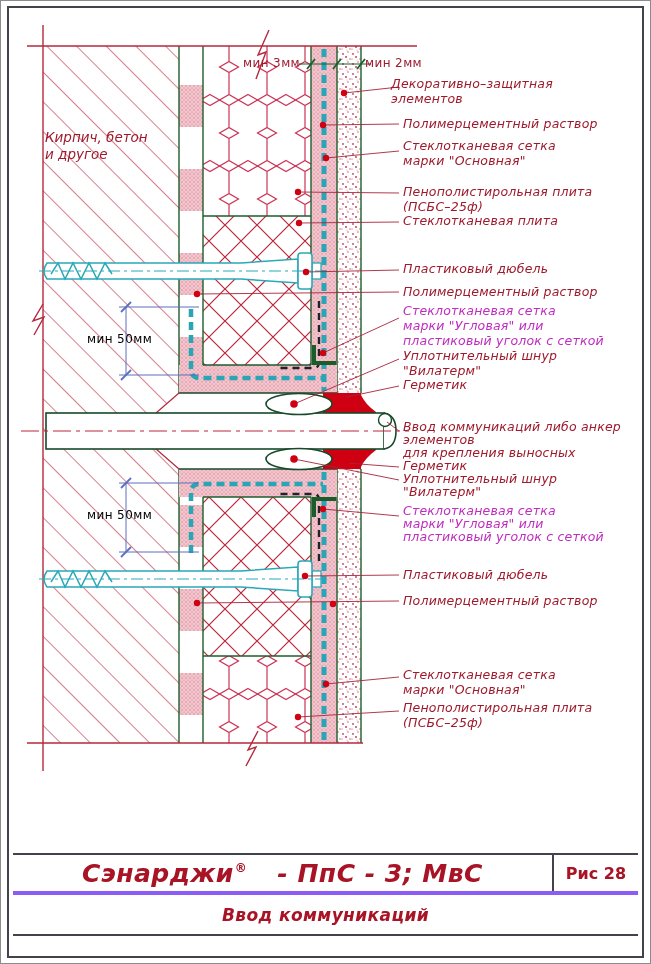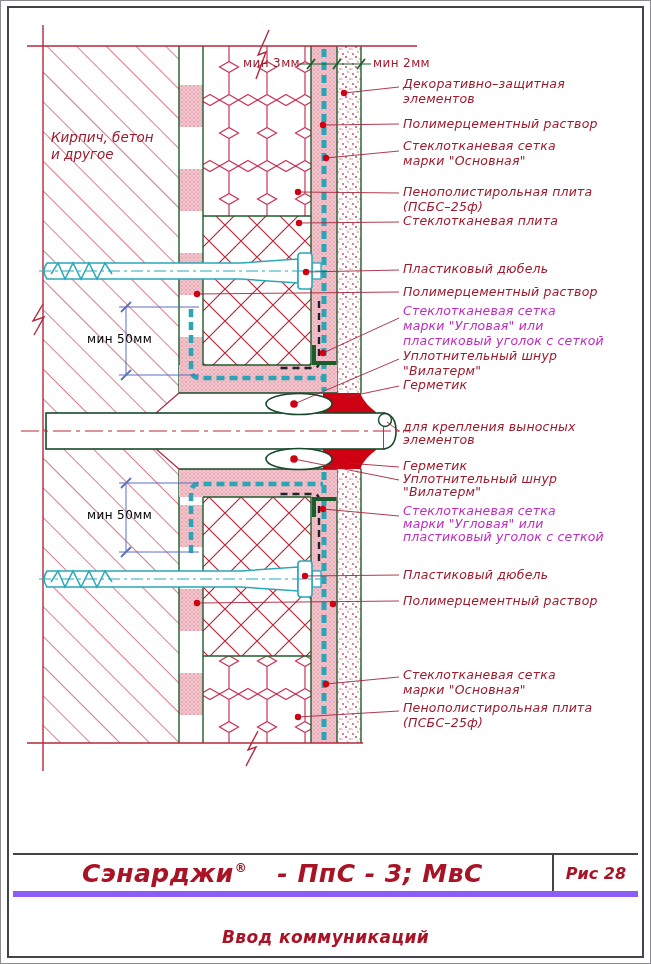--- a/index.html
+++ b/index.html
@@ -7,29 +7,29 @@
         font-family:"DejaVu Sans",sans-serif;overflow:hidden;border:1px solid #8a8a90;box-sizing:border-box;}
   .frame{position:absolute;left:6px;top:5px;right:6px;bottom:5px;border:2px solid #43434d;pointer-events:none;}
   svg.drawing{position:absolute;left:0;top:0;}
   .lbl{position:absolute;font-style:italic;font-size:12.5px;line-height:15px;color:#9e1a2c;letter-spacing:.2px;white-space:nowrap;}
   .lbl span{display:block;}
   .magenta{color:#bf2cbf;}
   .tight{line-height:13px;}
   .dim{position:absolute;font-size:12px;white-space:nowrap;letter-spacing:.4px;}
   .dim-red{color:#9e1a2c;}
   .dim-blue{color:#000000;}
-  .wallnote{position:absolute;left:50px;top:128px;font-style:italic;font-size:13.5px;line-height:17px;color:#9e1a2c;white-space:nowrap;}
+  .wallnote{position:absolute;left:44px;top:128px;font-style:italic;font-size:13.5px;line-height:17px;color:#9e1a2c;white-space:nowrap;}
   .wallnote span{display:block;}
   .titleblock{position:absolute;left:12px;right:12px;top:852px;border-top:2px solid #43434d;border-bottom:2px solid #43434d;background:#fff;}
-  .tb-row1{display:flex;height:36px;border-bottom:6px solid #8b5cf6;}
+  .tb-row1{display:flex;height:36px;border-bottom:4px solid #8b5cf6;}
   .tb-title{flex:1;display:flex;align-items:center;justify-content:center;color:#a81325;font-weight:bold;font-style:italic;font-size:25px;letter-spacing:.5px;}
   .tb-title sup{font-size:12px;margin:-10px 2px 0 1px;}
   .tb-rest{margin-left:28px;text-align:center;}
-  .tb-fig{width:84px;border-left:2px solid #43434d;display:flex;align-items:center;justify-content:center;color:#a81325;font-weight:bold;font-style:italic;font-size:16px;}
-  .tb-row2{height:39px;display:flex;align-items:center;justify-content:center;color:#a81325;font-weight:bold;font-style:italic;font-size:17px;letter-spacing:.4px;margin-top:20px;}
+  .tb-fig{width:84px;border-left:2px solid #43434d;display:flex;align-items:center;justify-content:center;color:#a81325;font-weight:bold;font-size:16px;}
+  .tb-row2{height:39px;display:flex;align-items:center;justify-content:center;color:#a81325;font-weight:bold;font-style:italic;font-size:17px;letter-spacing:.4px;}
 </style>
 </head>
 <body>
 
 <div class="page">
 
   <svg class="drawing" width="651" height="964" viewBox="0 0 651 964">
     <defs>
       <pattern id="hatch" width="21" height="21" patternUnits="userSpaceOnUse" patternTransform="rotate(-45)">
         <rect width="21" height="21" fill="#fff"></rect>
@@ -204,25 +204,25 @@
         <circle cx="297" cy="716" r="3.2"></circle>
     </g>
   </svg>
 
   <div class="wallnote">
     <span>Кирпич, бетон</span>
     <span>и другое</span>
   </div>
 
   <div class="dim dim-red" style="left:242px;top:55px">мин 3мм</div>
-  <div class="dim dim-red" style="left:372px;top:55px">мин 2мм</div>
+  <div class="dim dim-red" style="left:364px;top:55px">мин 2мм</div>
   <div class="dim dim-blue" style="left:86px;top:331px">мин 50мм</div>
   <div class="dim dim-blue" style="left:86px;top:507px">мин 50мм</div>
 
-  <div class="lbl" style="left:402px;top:75px">
+  <div class="lbl" style="left:390px;top:75px">
     <span>Декоративно–защитная</span>
       <span>элементов</span>
   </div>
   <div class="lbl" style="left:402px;top:115px">
     <span>Полимерцементный  раствор</span>
   </div>
   <div class="lbl" style="left:402px;top:137px">
     <span>Стеклотканевая  сетка</span>
       <span>марки  "Основная"</span>
   </div>
@@ -245,22 +245,23 @@
       <span>пластиковый  уголок  с  сеткой</span>
   </div>
   <div class="lbl" style="left:402px;top:347px">
     <span>Уплотнительный  шнур</span>
       <span>"Вилатерм"</span>
   </div>
   <div class="lbl" style="left:402px;top:376px">
     <span>Герметик</span>
   </div>
   <div class="lbl tight" style="left:402px;top:419px">
+    <span>Ввод  коммуникаций  либо  анкер</span>
+      <span>элементов</span>
       <span>для  крепления  выносных</span>
-      <span>элементов</span>
   </div>
   <div class="lbl" style="left:402px;top:457px">
     <span>Герметик</span>
   </div>
   <div class="lbl tight" style="left:402px;top:471px">
     <span>Уплотнительный  шнур</span>
       <span>"Вилатерм"</span>
   </div>
   <div class="lbl magenta tight" style="left:402px;top:503px">
     <span>Стеклотканевая  сетка</span>

